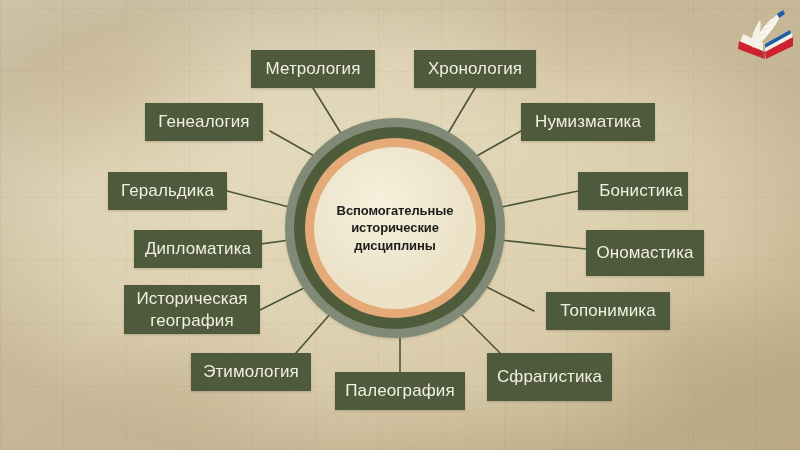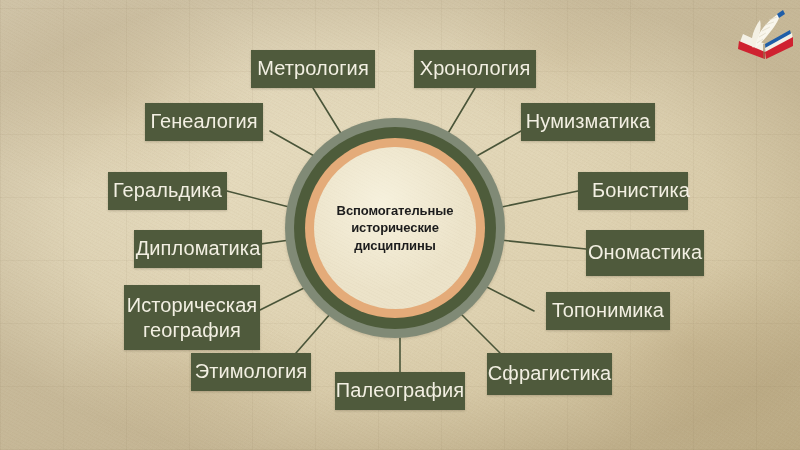--- a/index.html
+++ b/index.html
@@ -82,21 +82,21 @@
     letter-spacing: -0.1px;
     padding: 0 6px;
   }
   #hub-label .l { display: block; white-space: nowrap; }
 
   
   .node {
     position: absolute;
     background: #4f5a3c;
     color: #f2efe2;
-    font-size: 20px;
+    font-size: 17px;
     line-height: 1.18;
     display: flex;
     align-items: center;
     justify-content: center;
     text-align: center;
     padding: 0 11px;
     box-sizing: border-box;
     white-space: nowrap;
     box-shadow: 0 1px 2px rgba(55,46,26,0.22);
     letter-spacing: 0.1px;
@@ -165,27 +165,27 @@
       </div>
       <div class="node" style="left: 586px; top: 230px; width: 118px; height: 46px;">
         <span>Ономастика</span>
       </div>
       <div class="node" style="left: 96px; top: 230px; width: 128px; height: 38px; margin-left: 38px;">
         <span>Дипломатика</span>
       </div>
       <div class="node" style="left: 534px; top: 292px; width: 124px; height: 38px; margin-left: 12px;">
         <span>Топонимика</span>
       </div>
-      <div class="node two-line" style="left: 124px; top: 285px; width: 136px; height: 65px;">
+      <div class="node two-line" style="left: 124px; top: 285px; width: 136px; height: 49px;">
         <div>
           <span style="display: block;">Историческая</span>
           <span style="display: block;">география</span>
         </div>
       </div>
-      <div class="node" style="left: 487px; top: 353px; width: 125px; height: 42px; align-items: center;">
+      <div class="node" style="left: 487px; top: 353px; width: 125px; height: 48px; align-items: center;">
         <span>Сфрагистика</span>
       </div>
       <div class="node" style="left: 191px; top: 353px; width: 120px; height: 38px;">
         <span>Этимология</span>
       </div>
       <div class="node" style="left: 335px; top: 372px; width: 130px; height: 38px;">
         <span>Палеография</span>
       </div>
     </div>
 

